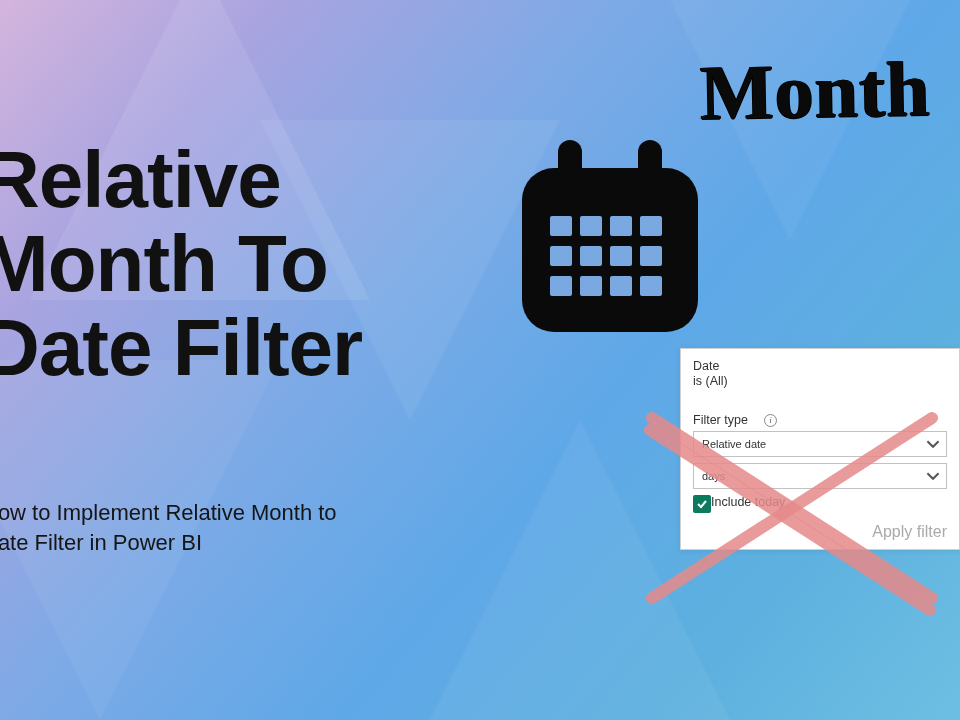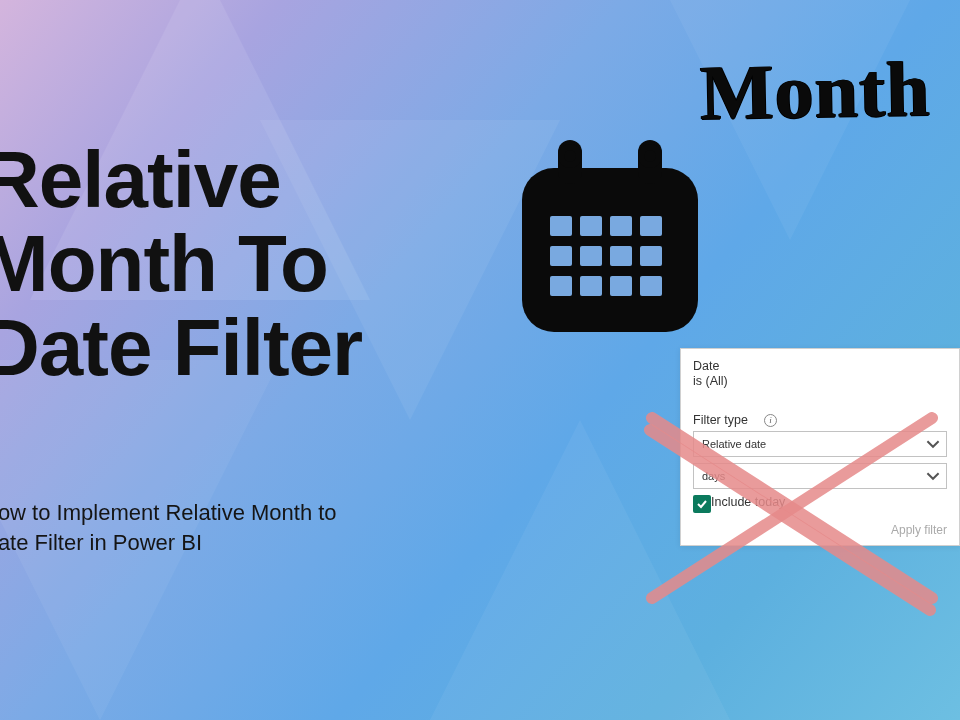--- a/index.html
+++ b/index.html
@@ -85,21 +85,21 @@
   }
   .fp-input { color:#999; }
   .fp-check-row {
     display:flex; align-items:flex-start; gap:0; margin-top:6px; margin-bottom:10px;
   }
   .fp-check {
     width:18px; height:18px; background:#0b7a5d; display:flex; align-items:center; justify-content:center;
     border-radius:2px;
   }
   .fp-check svg { width:12px; height:12px; color:#fff; }
-  .fp-apply { text-align:right; color:#aaa; font-size:12px; }
+  .fp-apply { text-align:right; color:#aaa; font-size:16px; }
   
   .cross {
     position:absolute;
     right: 8px;
     top: 338px;
     width: 320px;
     height: 320px;
     pointer-events:none;
   }
   .cross line, .cross path { stroke:#e68a8a; stroke-width:12; stroke-linecap:round; opacity:.85;}

